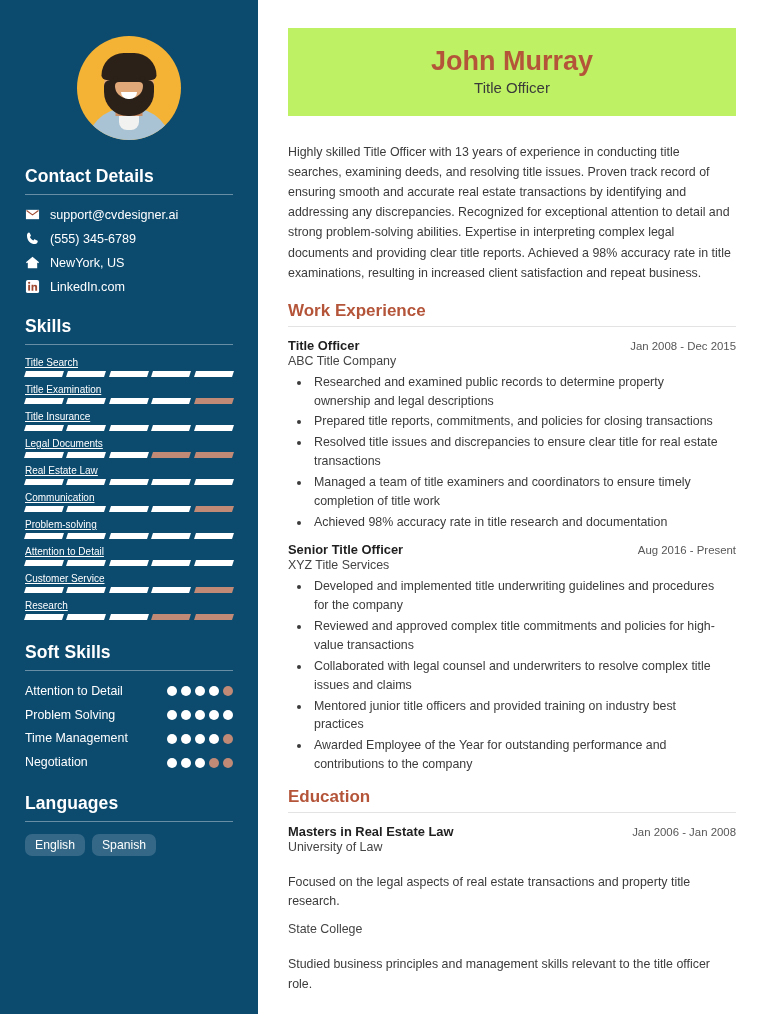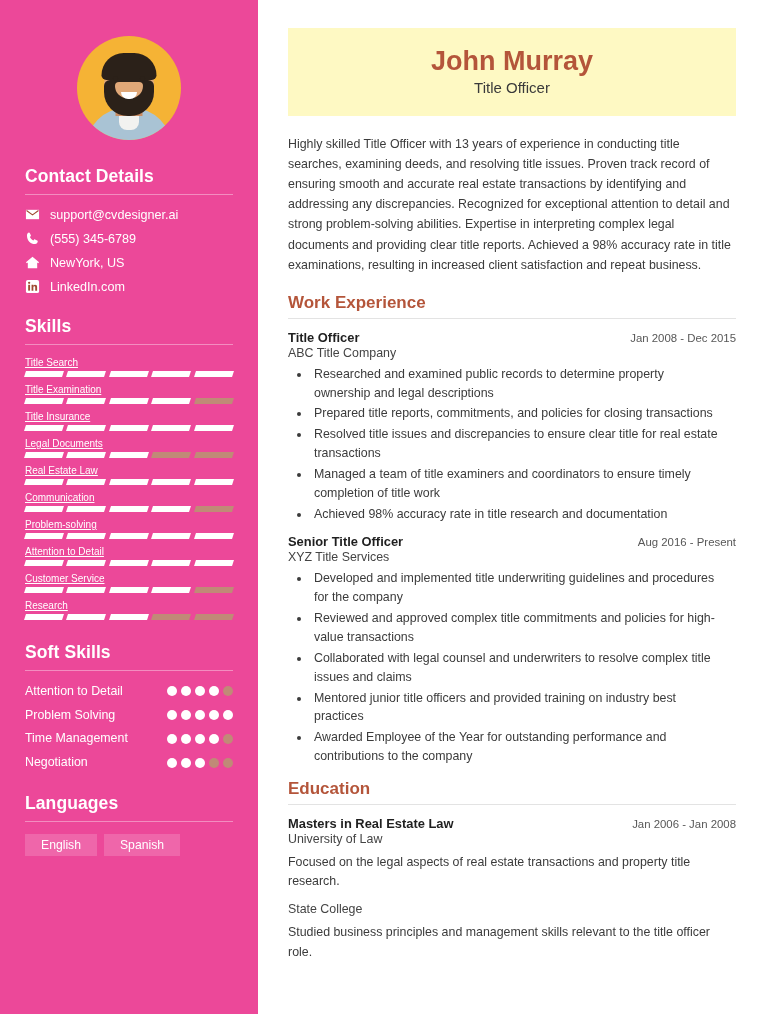--- a/index.html
+++ b/index.html
@@ -18,21 +18,21 @@
     height: 1014px;
     display: flex;
     background: #ffffff;
     overflow: hidden;
   }
 
   
   .sidebar {
     width: 258px;
     flex: 0 0 258px;
-    background: #ec4899;
+    background: #0c4a6e;
     padding: 0 25px;
     color: #ffffff;
     overflow: hidden;
   }
 
   .avatar-wrap {
     display: flex;
     justify-content: center;
     padding-top: 36px;
     padding-bottom: 26px;
@@ -197,36 +197,36 @@
     background: #ffffff;
   }
   .dot.off { background: #C08A77; }
 
   
   .lang-row { display: flex; gap: 7px; flex-wrap: wrap; }
   .lang-tag {
     background: rgba(255,255,255,0.17);
     color: #ffffff;
     font-size: 12.2px;
-    padding: 4px 16px;
-    border-radius: 0;
+    padding: 4px 10px;
+    border-radius: 7px;
   }
 
   
   .main {
     flex: 1 1 auto;
     padding: 28px 32px 0 30px;
     overflow: hidden;
   }
 
   .name-card {
-    background: #fef9c3;
+    background: #bef264;
     text-align: center;
     padding: 18px 10px 20px;
-    margin-bottom: 18px;
+    margin-bottom: 26px;
   }
   .full-name {
     font-size: 27px;
     font-weight: bold;
     color: #B4553A;
     line-height: 1.15;
   }
   .job-title {
     font-size: 15px;
     color: #3a3a3a;
@@ -286,21 +286,21 @@
     font-size: 12.4px;
     line-height: 1.52;
     color: #3b3b3b;
     margin-bottom: 2px;
     padding-left: 3px;
   }
   .entry-desc {
     font-size: 12.4px;
     line-height: 1.55;
     color: #3b3b3b;
-    margin-top: 7px;
+    margin-top: 19px;
   }
 </style>
 </head>
 <body>
 
 <div class="page">
 
   <aside class="sidebar">
 
     <div class="avatar-wrap">

